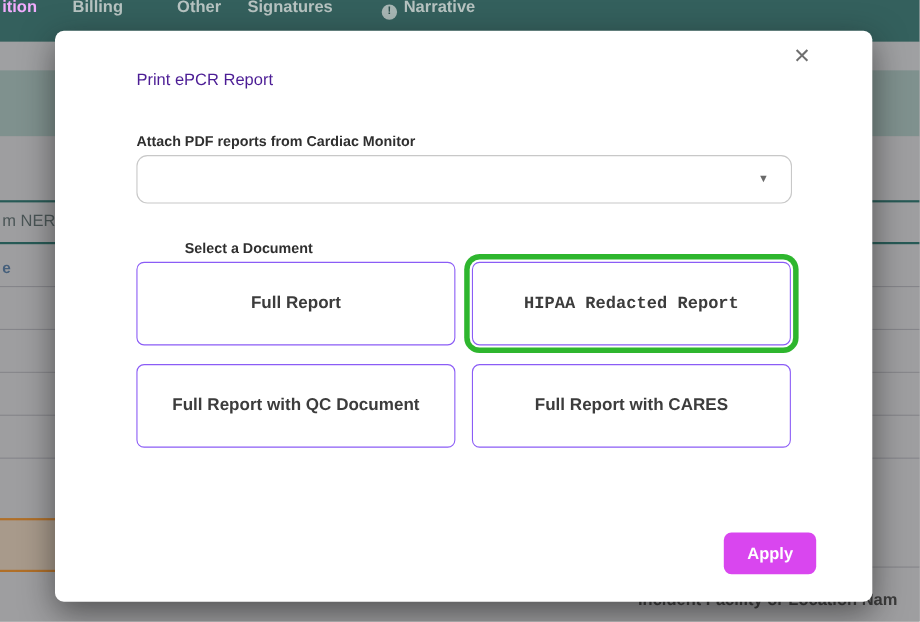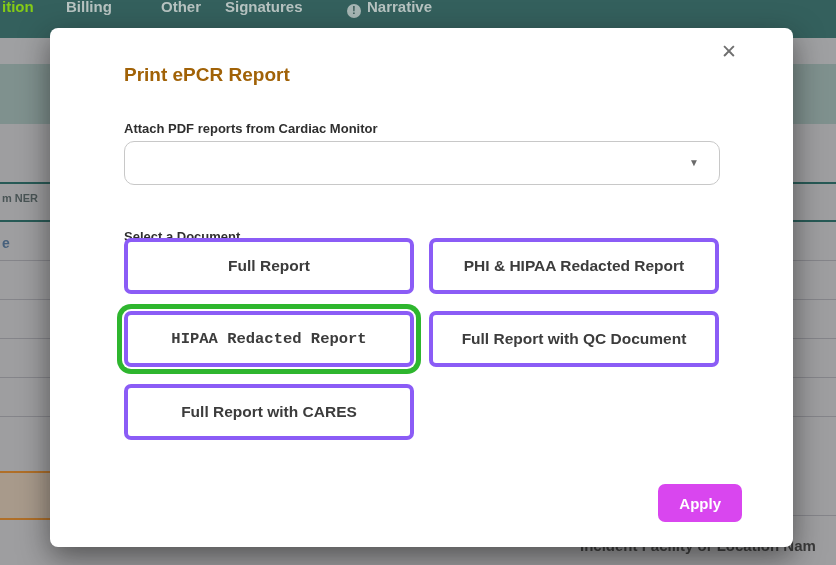--- a/index.html
+++ b/index.html
@@ -2,51 +2,51 @@
 <html><head>
 <meta charset="utf-8">
 <style>
   html,body{margin:0;padding:0;width:836px;height:565px;overflow:hidden;
     font-family:"Liberation Sans","DejaVu Sans",sans-serif;background:#9e9ea0;}
   #screen{position:relative;width:836px;height:565px;overflow:hidden;}
 
   
   .bg-nav{position:absolute;left:0;top:0;width:836px;height:38px;background:#34605d;z-index:1;}
   .bg-tab{position:absolute;top:-1px;font-size:15px;font-weight:700;color:#b7c3c1;line-height:16px;}
-  .bg-tab.partial{color:#84cc16;}
+  .bg-tab.partial{color:#f0abfc;}
   .warn-icon{display:inline-block;width:14px;height:14px;border-radius:50%;
     background:#a7b6b4;color:#2d504d;font-size:10px;font-weight:700;text-align:center;
     line-height:14px;vertical-align:-2px;margin-right:6px;}
   .bg-bar1{position:absolute;left:0;top:38px;width:836px;height:26px;background:#9fa0a2;z-index:1;}
   .bg-band{position:absolute;left:0;top:64px;width:836px;height:60px;background:#7f918e;z-index:1;}
   .bg-content{position:absolute;left:0;top:124px;width:836px;height:441px;background:#9e9ea0;z-index:1;}
   .bg-line{position:absolute;left:0;width:836px;height:1px;background:#85858a;z-index:2;}
   .bg-line.teal{height:2px;background:#275a56;}
   .bg-orange-row{position:absolute;left:0;top:471px;width:420px;height:45px;
     background:#a89a8b;border-top:2px solid #b06f28;border-bottom:2px solid #b06f28;z-index:2;}
-  .bg-frag-neris{position:absolute;left:2px;top:192px;font-size:11px;font-weight:700;color:#4a5556;z-index:3;}
+  .bg-frag-neris{position:absolute;left:2px;top:192px;font-size:15px;font-weight:400;color:#4a5556;z-index:3;}
   .bg-frag-e{position:absolute;left:2px;top:235px;font-size:14px;font-weight:700;color:#46607c;z-index:3;}
   .bg-bottom-label{position:absolute;left:580px;top:537px;font-size:15px;font-weight:700;
     color:#3b3b3b;white-space:nowrap;z-index:3;}
 
   
   .modal{position:absolute;left:50px;top:28px;width:743px;height:519px;background:#ffffff;
     border-radius:8px;box-shadow:0 10px 30px rgba(20,20,20,0.55);z-index:10;}
   .modal-close{position:absolute;top:10px;right:52px;font-size:19px;color:#6f6f6f;
     background:none;border:none;cursor:pointer;line-height:1;padding:4px;}
-  .modal-title{position:absolute;left:74px;top:36px;font-size:19px;font-weight:700;color:#a16207;}
+  .modal-title{position:absolute;left:74px;top:36px;font-size:15px;font-weight:400;color:#4c1d95;}
   .field-label{position:absolute;left:74px;font-size:13px;font-weight:700;color:#2f2f2f;}
   .lbl-attach{top:93px;}
-  .lbl-select{top:201px;}
+  .lbl-select{top:190px;margin-left:44px;}
   .dropdown{position:absolute;left:74px;top:113px;width:594px;height:42px;background:#fff;
     border:1px solid #c8c8c8;border-radius:10px;cursor:pointer;}
   .dropdown .caret{position:absolute;right:20px;top:15px;font-size:10px;color:#6a6a6a;}
   .doc-grid{position:absolute;left:74px;top:210px;width:595px;display:grid;
     grid-template-columns:1fr 1fr;column-gap:15px;row-gap:17px;}
-  .doc-btn{height:56px;background:#fff;border:4px solid #8b5cf6;border-radius:7px;
+  .doc-btn{height:76px;background:#fff;border:1px solid #8b5cf6;border-radius:7px;
     display:flex;align-items:center;justify-content:center;font-size:15.5px;font-weight:700;
     color:#3c3c3c;cursor:pointer;font-family:inherit;}
   .doc-btn.selected{box-shadow:0 0 0 2px #ffffff,0 0 0 7px #2eb62e;font-family:Liberation Mono, monospace;}
   .apply-btn{position:absolute;right:51px;bottom:25px;height:38px;min-width:82px;padding:0 21px;
     background:#d946ef;border:none;border-radius:7px;color:#ffffff;font-size:15px;font-weight:700;
     font-family:inherit;cursor:default;}
 </style>
 </head>
 <body>
 
@@ -81,21 +81,20 @@
 
     <div class="field-label lbl-attach">Attach PDF reports from Cardiac Monitor</div>
     <div class="dropdown">
       <span></span>
       <span class="caret">▼</span>
     </div>
 
     <div class="field-label lbl-select">Select a Document</div>
     <div class="doc-grid">
       <button class="doc-btn">Full Report</button>
-      <button class="doc-btn">PHI &amp; HIPAA Redacted Report</button>
       <button class="doc-btn selected">HIPAA Redacted Report</button>
       <button class="doc-btn">Full Report with QC Document</button>
       <button class="doc-btn">Full Report with CARES</button>
     </div>
 
     <button class="apply-btn" disabled="">Apply</button>
   </div>
 </div>
 
 </body></html>

